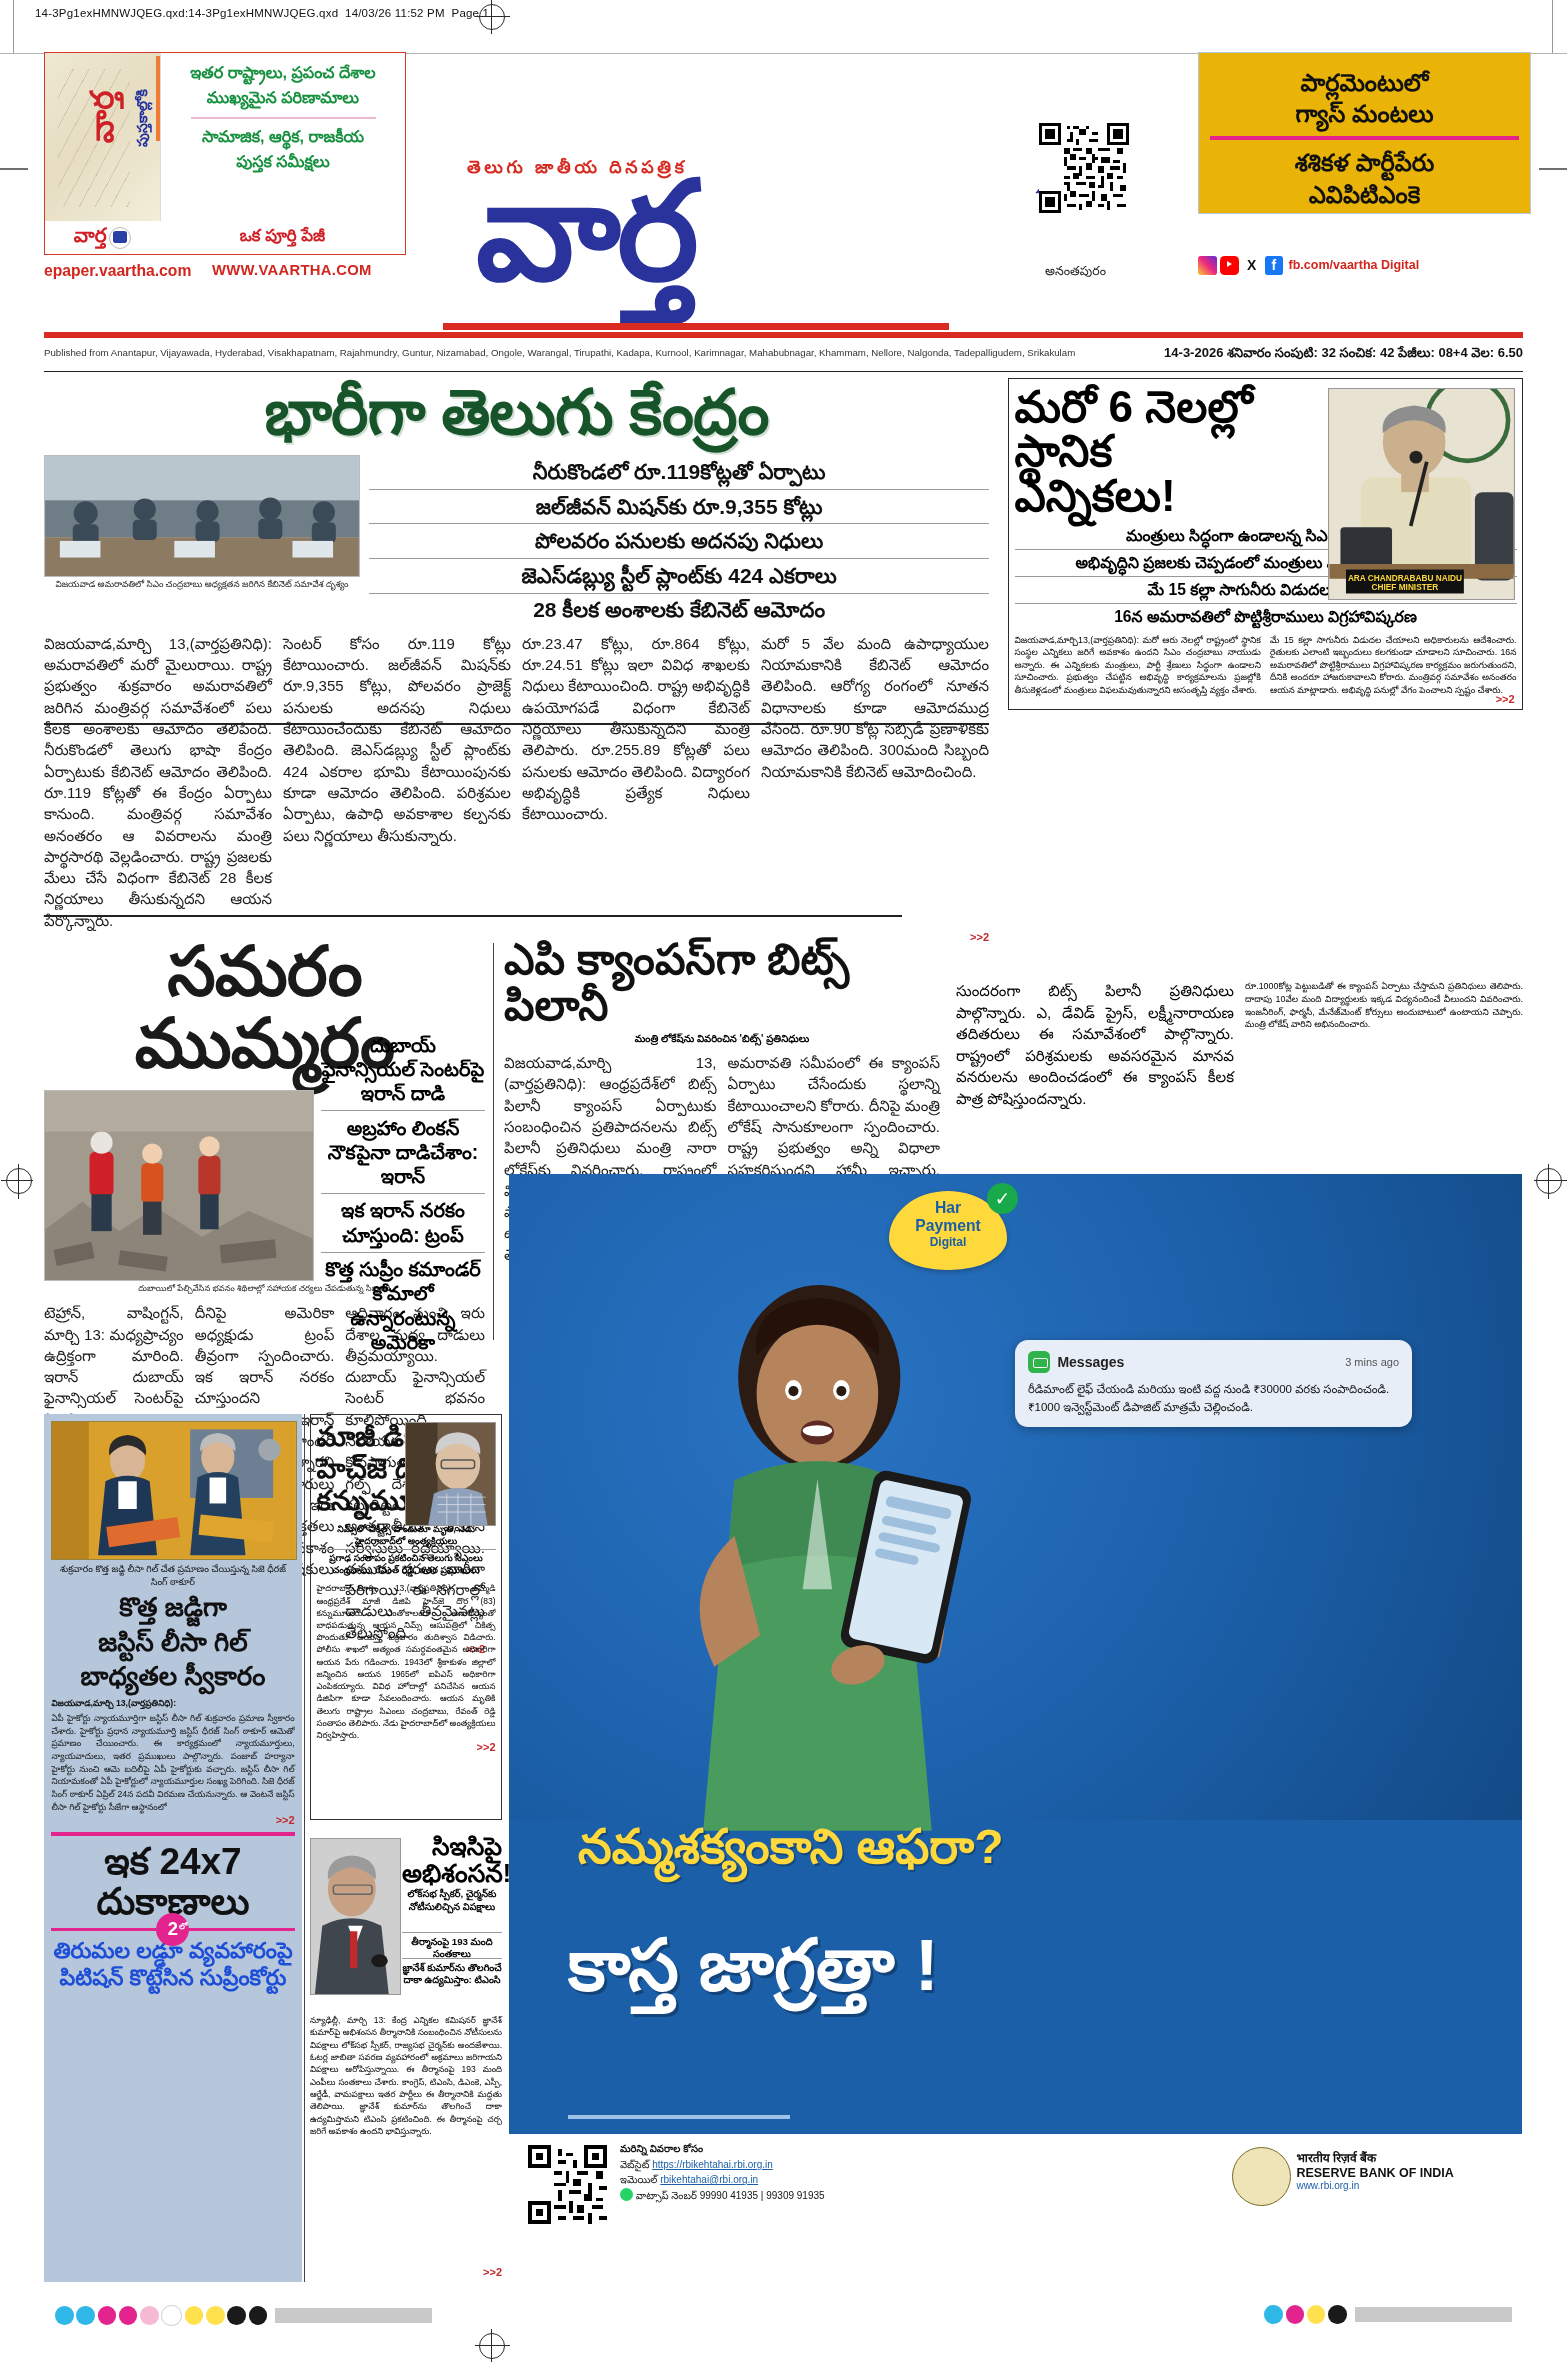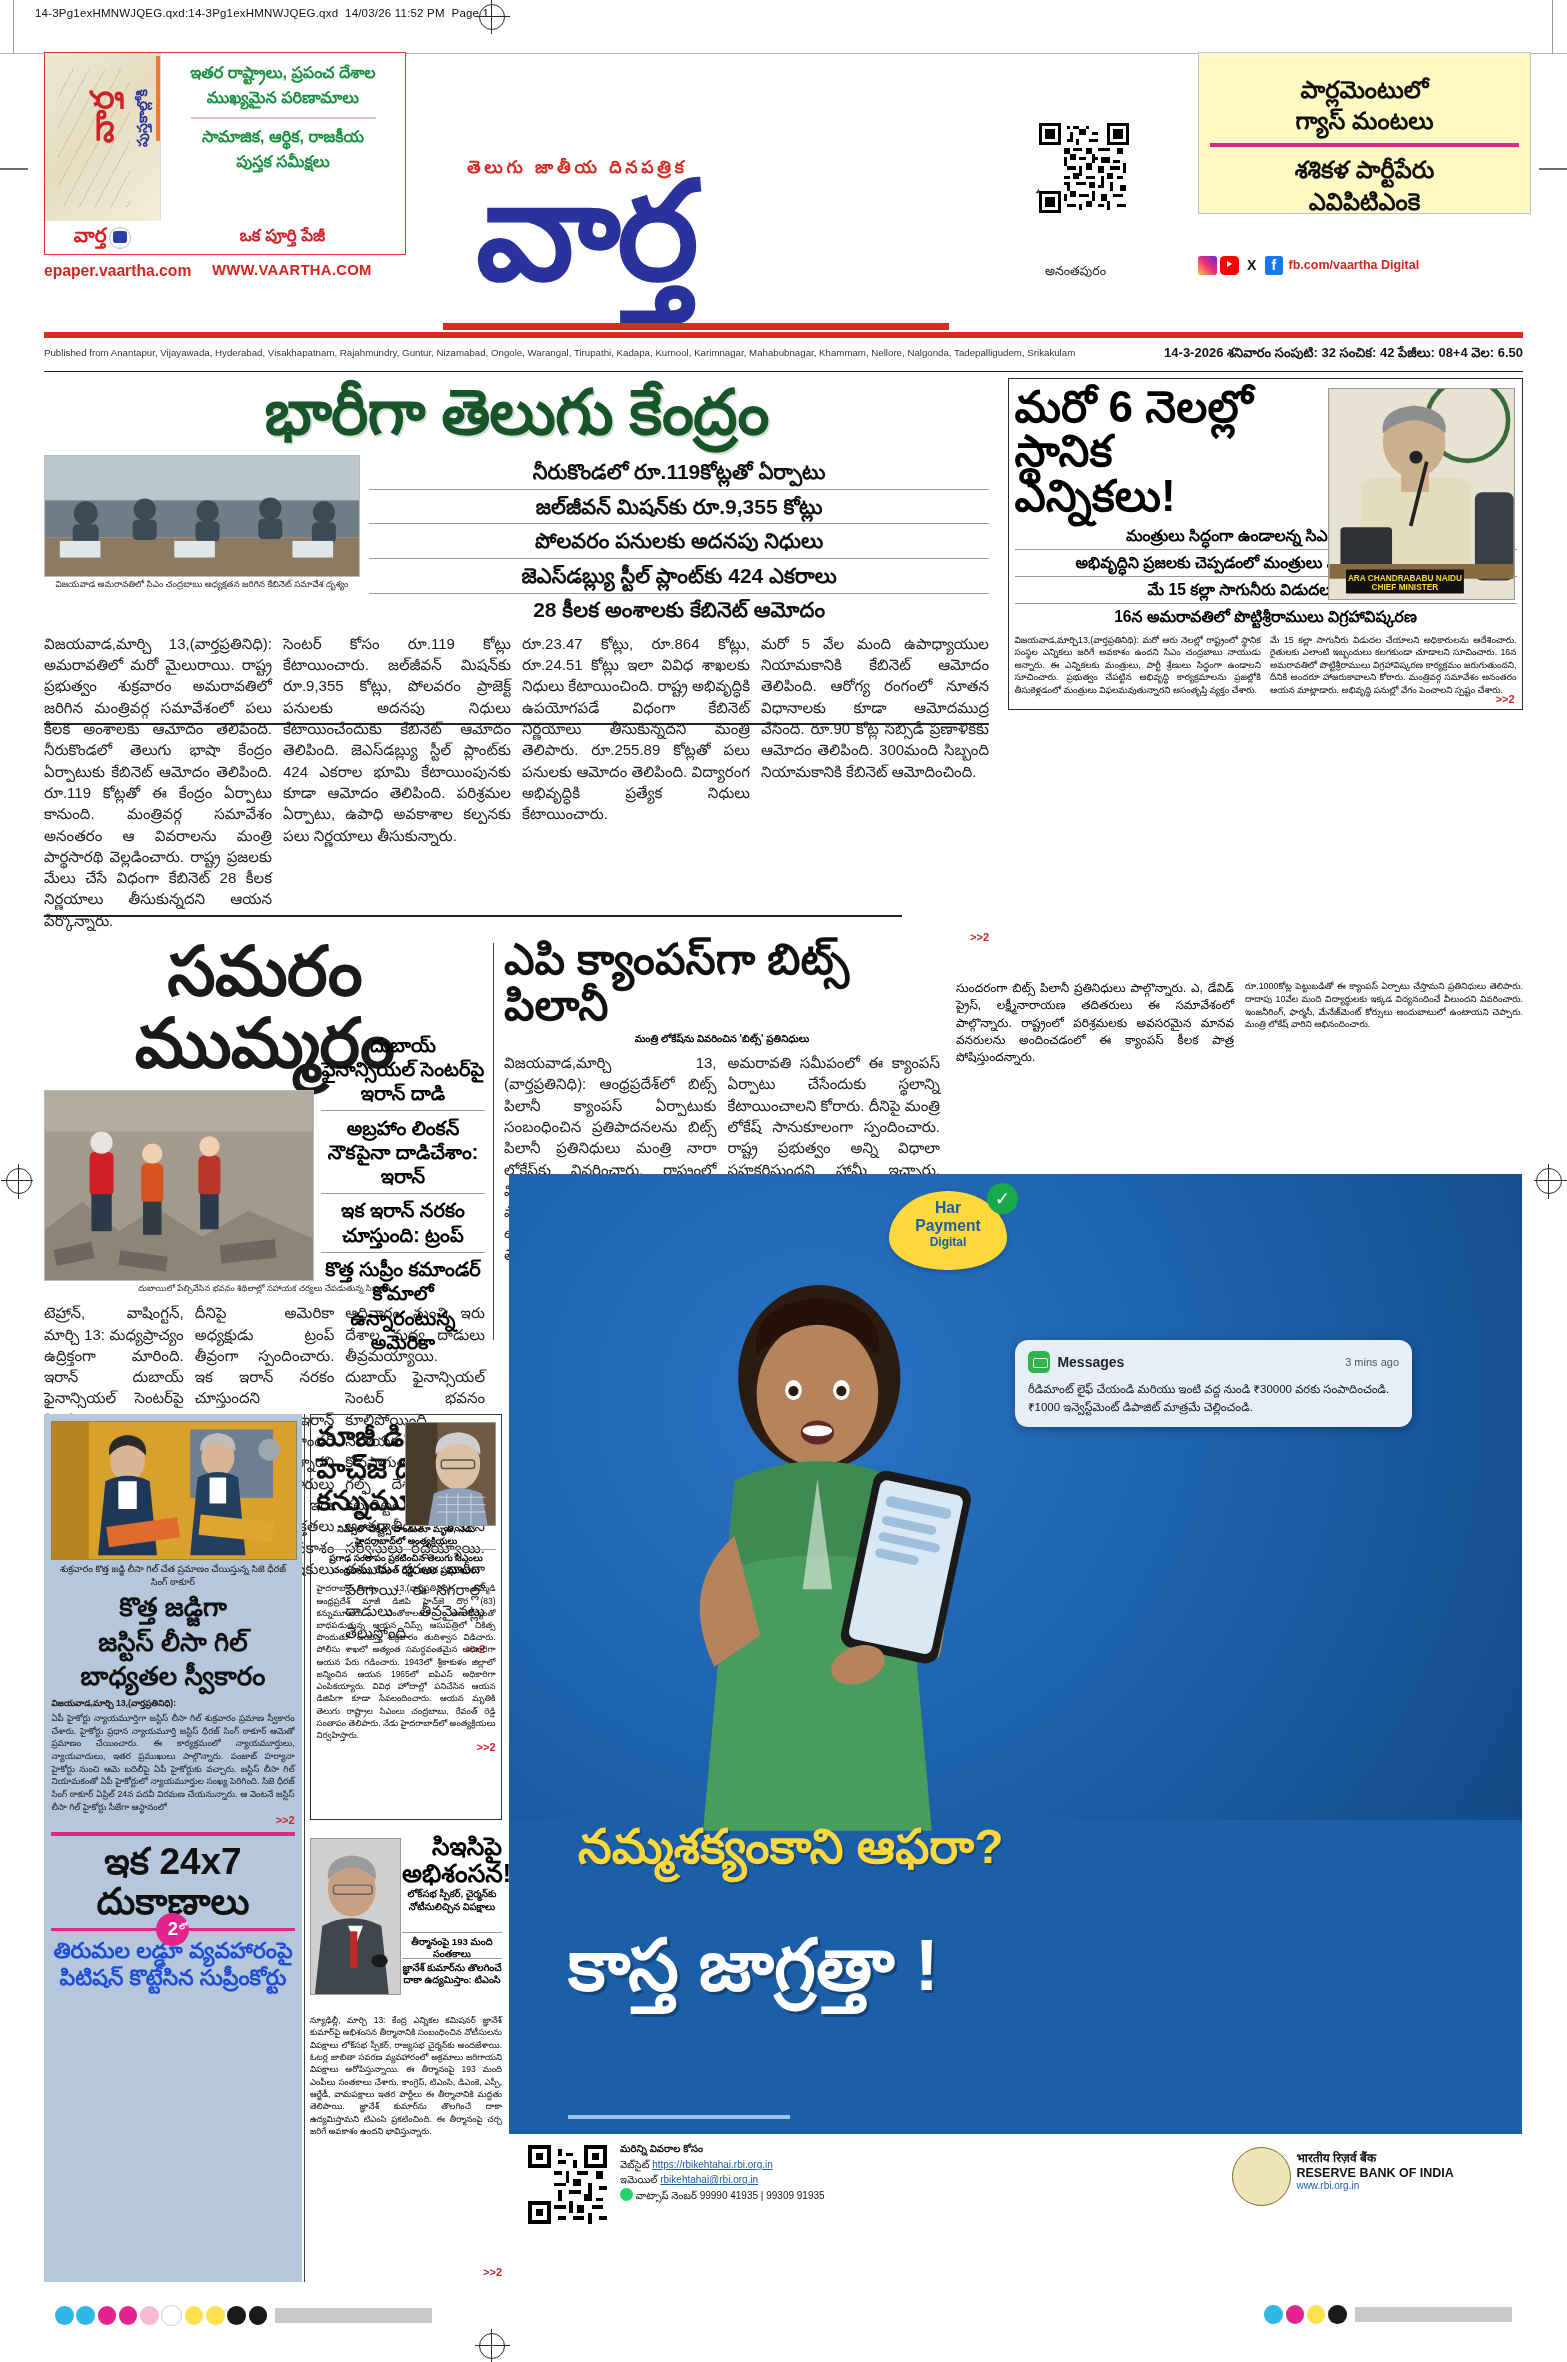--- a/index.html
+++ b/index.html
@@ -52,21 +52,21 @@
   .logo-rule{position:absolute;left:410px;top:266px;width:506px;height:6.5px;background:#d92b22;}
 
   .qr{position:absolute;left:1006px;top:66px;width:90px;height:90px;}
   .epaper{position:absolute;left:11px;top:205px;font-size:15.7px;font-weight:bold;color:#d2261e;}
   .wwwv{position:absolute;left:179px;top:205px;font-size:14.8px;font-weight:bold;color:#d2261e;letter-spacing:0.3px;}
   .place{position:absolute;left:1012px;top:207px;font-size:12.5px;color:#222;}
   .social{position:absolute;left:1165px;top:199px;display:flex;align-items:center;gap:3.7px;}
   .sico{width:18.5px;height:18.5px;border-radius:2.8px;display:inline-block;}
   .social .fbtxt{font-size:12.5px;color:#d2261e;font-weight:bold;margin-left:1.8px;}
 
-  .mastflash{position:absolute;left:1165px;top:-5.5px;width:333px;height:162px;background:#fef9c3;border:0.9px solid #b4c7dd;text-align:center;padding-top:21px;box-sizing:border-box;}
+  .mastflash{position:absolute;left:1165px;top:-5.5px;width:333px;height:162px;background:#eab308;border:0.9px solid #b4c7dd;text-align:center;padding-top:14px;box-sizing:border-box;}
   .mastflash .ln{font-size:24px;font-weight:bold;color:#111;line-height:1.3;}
   .mastflash .mf-rule{height:3.7px;background:#e3248f;margin:7.4px 11px;}
 
   .mast-redline{position:absolute;left:11px;top:275px;width:1479px;height:5.5px;background:#d92b22;}
 
   
   .dateline{position:absolute;left:11px;top:288px;width:1479px;height:22px;}
   .dl-left{position:absolute;left:0;top:1.8px;font-size:9.7px;color:#333;white-space:nowrap;}
   .dl-right{position:absolute;right:0;top:0;font-size:13px;color:#111;font-weight:bold;white-space:nowrap;}
   .rule-thin{position:absolute;left:11px;width:1479px;height:0.9px;background:#222;}
@@ -483,21 +483,21 @@
 
     <div class="bits">
       <div class="hl">ఎపి క్యాంపస్‌గా బిట్స్ పిలానీ</div>
       <div class="sub">మంత్రి లోకేష్‌ను వివరించిన 'బిట్స్' ప్రతినిధులు</div>
       <div class="cols4" style="margin-top:5.5px">
         <div class="c">విజయవాడ,మార్చి 13,(వార్తప్రతినిధి): ఆంధ్రప్రదేశ్‌లో బిట్స్ పిలానీ క్యాంపస్ ఏర్పాటుకు సంబంధించిన ప్రతిపాదనలను బిట్స్ పిలానీ ప్రతినిధులు మంత్రి నారా లోకేష్‌కు వివరించారు. రాష్ట్రంలో విద్య, పరిశ్రమల అనుసంధానంతో పాటు నైపుణ్యాభివృద్ధికి ఈ క్యాంపస్ ఉపయోగపడుతుందని వారు తెలిపారు.</div>
         <div class="c">అమరావతి సమీపంలో ఈ క్యాంపస్ ఏర్పాటు చేసేందుకు స్థలాన్ని కేటాయించాలని కోరారు. దీనిపై మంత్రి లోకేష్ సానుకూలంగా స్పందించారు. రాష్ట్ర ప్రభుత్వం అన్ని విధాలా సహకరిస్తుందని హామీ ఇచ్చారు. ప్రపంచ స్థాయి విద్యా సంస్థలను రాష్ట్రానికి తీసుకురావడమే లక్ష్యంగా ప్రభుత్వం పనిచేస్తోందని చెప్పారు.</div>
       </div>
     </div>
     <div style="position:absolute;left:923px;top:923px;width:567px;display:flex;gap:11px">
-      <div style="flex:1;font-size:12px;line-height:1.44;text-align:justify">సుందరంగా బిట్స్ పిలానీ ప్రతినిధులు పాల్గొన్నారు. ఎ, డేవిడ్ ప్రైస్, లక్ష్మీనారాయణ తదితరులు ఈ సమావేశంలో పాల్గొన్నారు. రాష్ట్రంలో పరిశ్రమలకు అవసరమైన మానవ వనరులను అందించడంలో ఈ క్యాంపస్ కీలక పాత్ర పోషిస్తుందన్నారు.</div>
+      <div style="flex:1;font-size:15px;line-height:1.44;text-align:justify">సుందరంగా బిట్స్ పిలానీ ప్రతినిధులు పాల్గొన్నారు. ఎ, డేవిడ్ ప్రైస్, లక్ష్మీనారాయణ తదితరులు ఈ సమావేశంలో పాల్గొన్నారు. రాష్ట్రంలో పరిశ్రమలకు అవసరమైన మానవ వనరులను అందించడంలో ఈ క్యాంపస్ కీలక పాత్ర పోషిస్తుందన్నారు.</div>
       <div style="flex:1;font-size:8.9px;line-height:1.44;text-align:justify">రూ.1000కోట్ల పెట్టుబడితో ఈ క్యాంపస్ ఏర్పాటు చేస్తామని ప్రతినిధులు తెలిపారు. దాదాపు 10వేల మంది విద్యార్థులకు ఇక్కడ విద్యనందించే వీలుందని వివరించారు. ఇంజనీరింగ్, ఫార్మసీ, మేనేజ్‌మెంట్ కోర్సులు అందుబాటులో ఉంటాయని చెప్పారు. మంత్రి లోకేష్ వారిని అభినందించారు.</div>
     </div>
 
     <div class="bluebox">
       <div class="pic">
         <svg viewBox="0 0 264 148" width="100%" height="137" preserveAspectRatio="none">
           <rect width="264" height="148" fill="#d9a12c"></rect>
           <rect x="0" y="0" width="40" height="148" fill="#b9841f"></rect>
           <rect x="150" y="8" width="90" height="74" fill="#6c7f93"></rect>
           <g>

